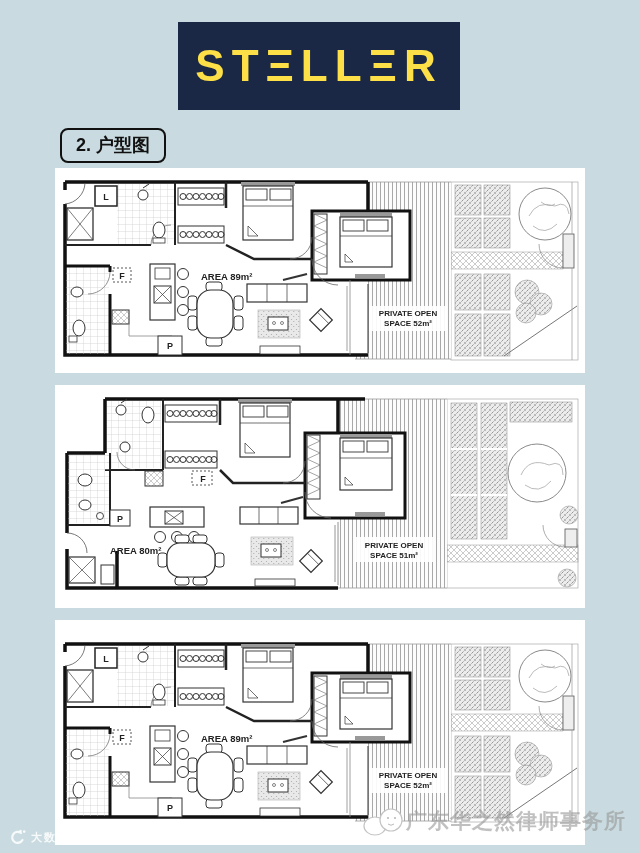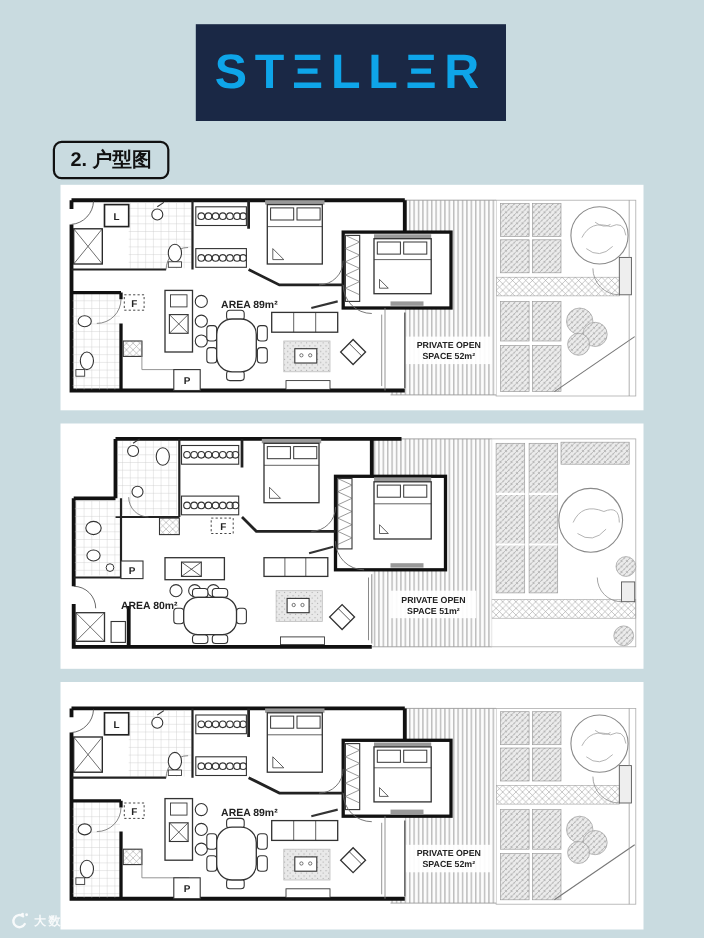--- a/index.html
+++ b/index.html
@@ -1,21 +1,21 @@
 <!DOCTYPE html>
 <html><head>
 <meta charset="utf-8">
 <style>
   html,body{margin:0;padding:0;}
   body{font-family:"Liberation Sans",sans-serif;}
   .page{position:relative;width:640px;height:853px;background:#c9dbe0;overflow:hidden;}
   .logo-box{position:absolute;left:178px;top:22px;width:282px;height:88px;background:#1a2845;
             display:flex;align-items:center;justify-content:center;}
-  .logo-text{color:#0ea5e9;font-size:44px;font-weight:800;letter-spacing:7px;line-height:1;}
-  .section-label{position:absolute;left:48px;top:128px;border:2.5px solid #111;border-radius:8px;
+  .logo-text{color:#fde047;font-size:44px;font-weight:800;letter-spacing:7px;line-height:1;}
+  .section-label{position:absolute;left:60px;top:128px;border:2.5px solid #111;border-radius:8px;
             padding:3px 14px 4px 14px;background:transparent;}
   .section-label span{font-size:18px;font-weight:800;color:#111;}
   .panel{position:absolute;left:55px;width:530px;background:#ffffff;}
   .panel-1{top:168px;height:205px;}
   .panel-2{top:385px;height:223px;}
   .panel-3{top:620px;height:225px;}
   .panel svg{display:block;}
   .wm-left{position:absolute;left:8px;top:828px;display:flex;align-items:center;gap:5px;
             color:rgba(255,255,255,0.85);font-size:11px;font-weight:700;letter-spacing:2px;z-index:5;}
   .wm-right{position:absolute;left:362px;top:804px;display:flex;align-items:center;gap:2px;
@@ -381,14 +381,24 @@
 
   <div class="wm-left">
     <svg width="18" height="18" viewBox="0 0 18 18">
       <path d="M13,5 a5.5,5.5 0 1 0 1.5,7" fill="none" stroke="rgba(255,255,255,0.85)" stroke-width="2.2" stroke-linecap="round"></path>
       <circle cx="12.5" cy="3" r="1.3" fill="rgba(255,255,255,0.85)"></circle>
       <circle cx="16.2" cy="3.6" r="1.3" fill="rgba(255,255,255,0.85)"></circle>
     </svg>
     <span>大数跨境</span>
   </div>
 
+  <div class="wm-right">
+    <svg width="42" height="34" viewBox="0 0 42 34">
+      <ellipse cx="13" cy="22" rx="11" ry="9" fill="#ffffff" stroke="#c4c4c4" stroke-width="1.2"></ellipse>
+      <circle cx="29" cy="16" r="11" fill="#ffffff" stroke="#c4c4c4" stroke-width="1.2"></circle>
+      <circle cx="26" cy="14" r="1.1" fill="#bbb"></circle>
+      <circle cx="33" cy="14" r="1.1" fill="#bbb"></circle>
+      <path d="M26,20 q3,2.5 6,0" fill="none" stroke="#bbb" stroke-width="1"></path>
+    </svg>
+    <span>广东华之然律师事务所</span>
+  </div>
 
 </div>
 
 </body></html>

